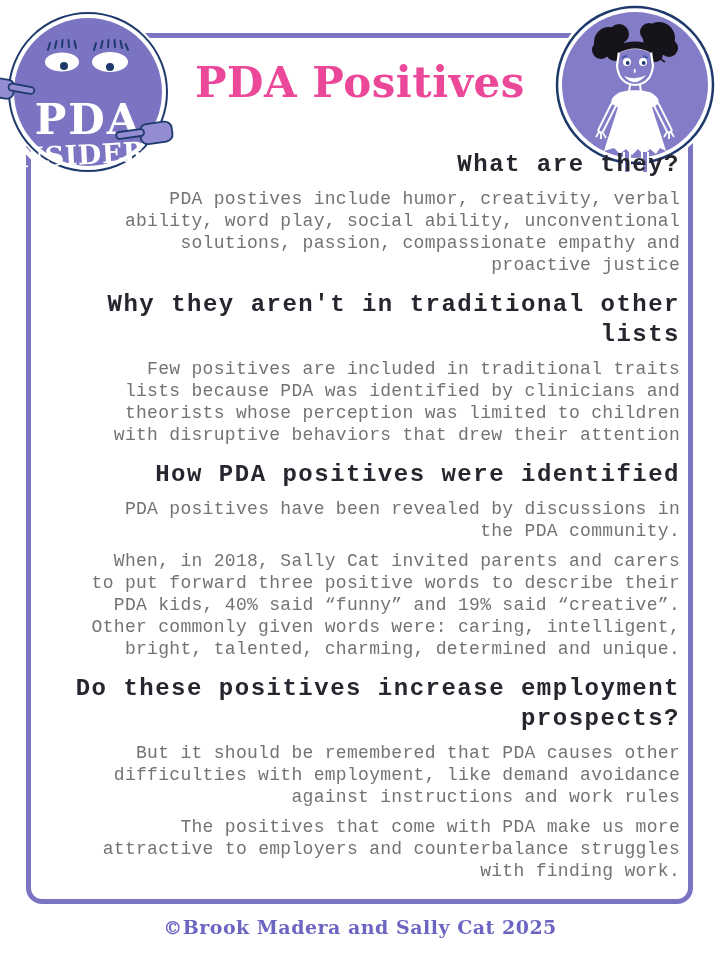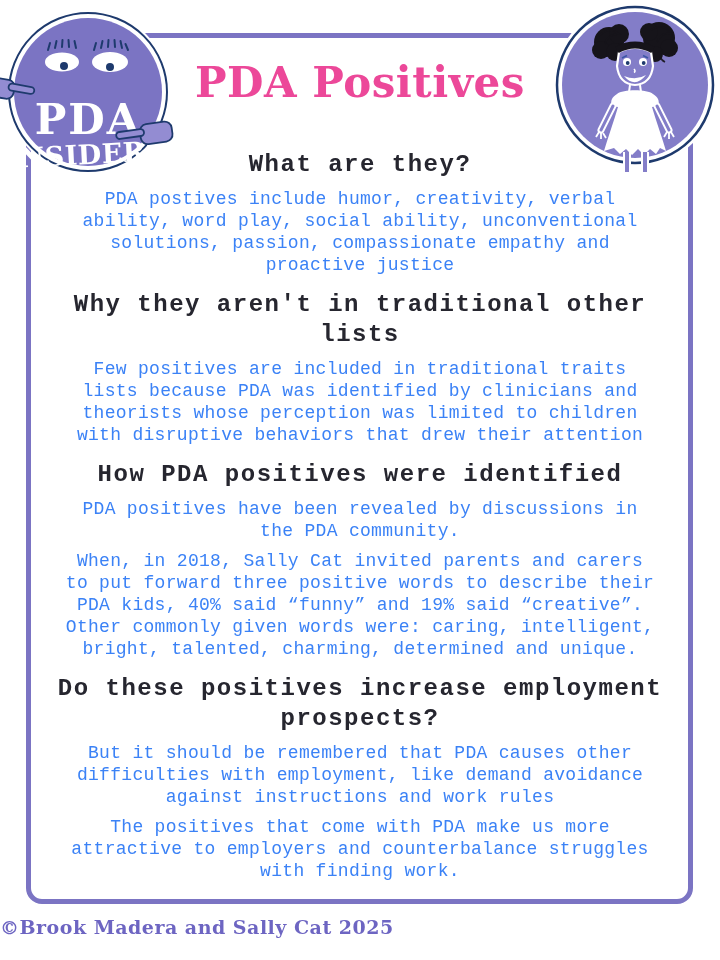--- a/index.html
+++ b/index.html
@@ -11,34 +11,34 @@
   .page-border{
     position:absolute;left:26px;top:33px;width:657px;height:861px;
     border:5px solid #7b74c3;border-radius:16px;background:#ffffff;
   }
   .doc-title{
     position:absolute;top:60px;left:168px;width:384px;text-align:center;
     font-family:"DejaVu Serif","Liberation Serif",serif;font-weight:bold;
     font-size:42px;line-height:46px;color:#ec4899;letter-spacing:0.5px;
   }
   .content{
-    position:absolute;top:136px;left:40px;width:640px;text-align:center;
+    position:absolute;top:136px;left:40px;width:640px;text-align:right;
   }
   .sec-heading{
     font-weight:bold;font-size:24px;line-height:30px;letter-spacing:1.5px;
     color:#26262f;margin:14px 0 8px;white-space:pre-line;
   }
   .para{
-    font-size:18px;line-height:22px;letter-spacing:0.3px;color:#3b82f6;
+    font-size:18px;line-height:22px;letter-spacing:0.3px;color:#737373;
     margin:8px 0;white-space:pre-line;
   }
   .badge{position:absolute;left:-2px;top:4px;width:180px;height:172px;}
   .girl{position:absolute;left:553px;top:0px;width:164px;height:172px;}
   .footer{
-    position:absolute;top:916px;left:0;width:720px;text-align:left;
+    position:absolute;top:916px;left:0;width:720px;text-align:center;
     font-family:"DejaVu Serif","Liberation Serif",serif;font-weight:bold;
     font-size:19px;color:#6d65c2;letter-spacing:0.5px;
   }
   svg text{font-family:"DejaVu Serif","Liberation Serif",serif;font-weight:bold;}
 </style>
 </head>
 <body>
 
 <div class="page-border"></div>
 

